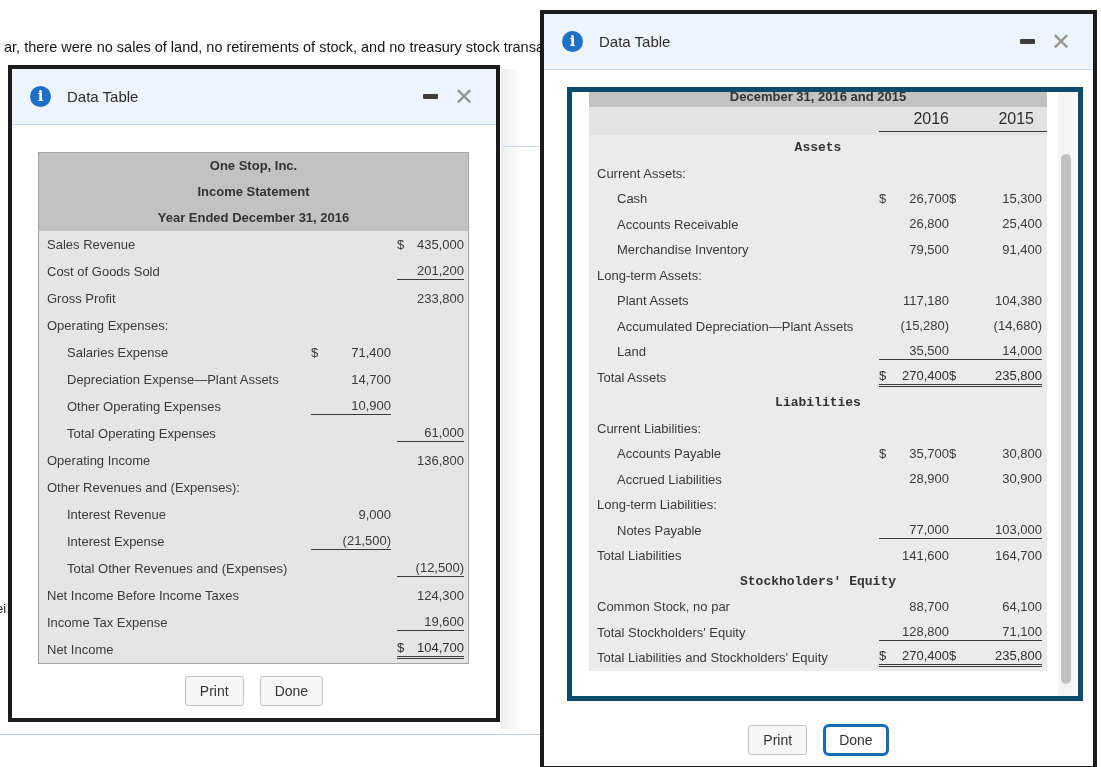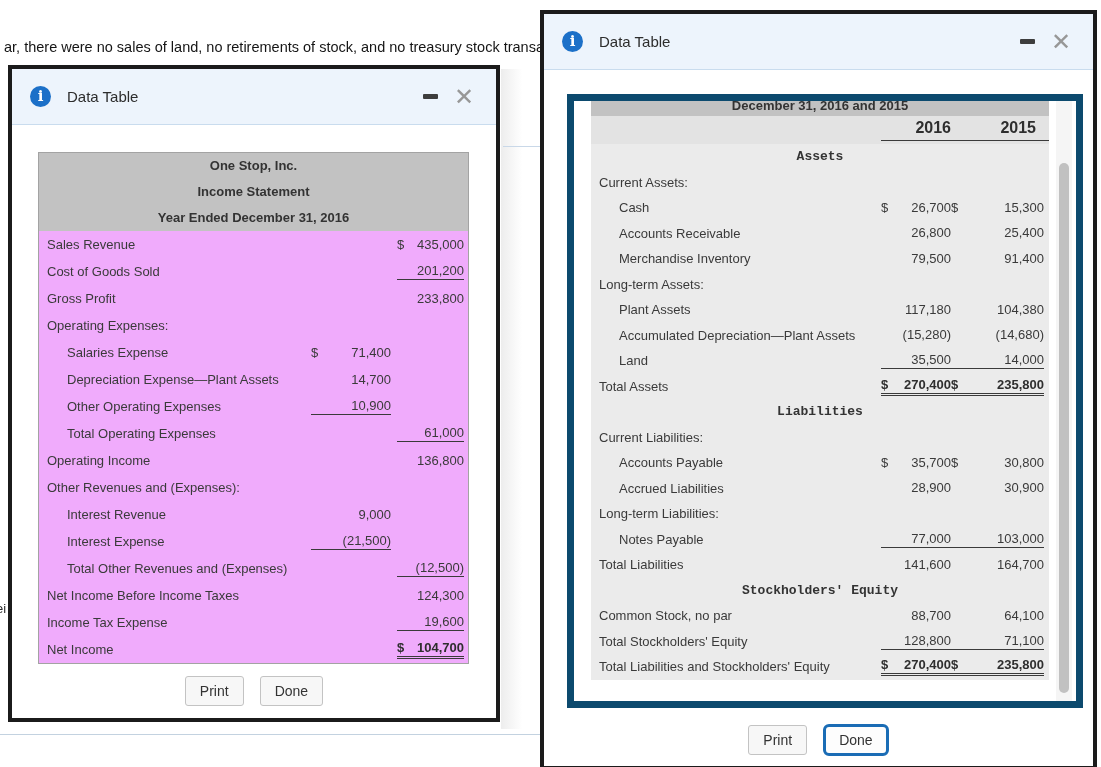--- a/index.html
+++ b/index.html
@@ -36,35 +36,35 @@
   
   .trow{display:flex;align-items:center;font-size:13px;color:#3a3a3a;}
   .trow .lbl{flex:1;padding-left:8px;white-space:nowrap;overflow:hidden;}
   .trow .lbl.ind{padding-left:28px;}
   .center-lbl{width:100%;text-align:center;font-weight:bold;color:#333;font-family:Liberation Mono, monospace;}
   .num{display:flex;align-items:baseline;padding-bottom:1px;}
   .num .val{flex:1;text-align:right;white-space:nowrap;}
   .num .ds{text-align:left;}
   .num.ul{border-bottom:1px solid #3a3a3a;}
   .num.dul{border-bottom:3px double #3a3a3a;}
-  .num.boldnum{font-weight:bold;color:#2e2e2e;}
+  .num.boldnum{font-weight:normal;color:#2e2e2e;}
 
   
   .is-table{position:absolute;left:26px;top:83px;width:429px;border:1px solid #a3a3a3;
-            background:#f0abfc;box-sizing:content-box;}
+            background:#e5e5e5;box-sizing:content-box;}
   .is-head{background:#c2c2c2;}
   .is-head .hline{height:26px;line-height:26px;text-align:center;font-weight:bold;
                   font-size:13px;color:#333;}
   .trow.is{height:27px;}
   .trow.is .num.mid{width:80px;}
   .trow.is .num.rgt{width:67px;margin-left:6px;margin-right:4px;}
 
   
-  .scroll-area{position:absolute;left:23px;top:80px;width:516px;height:614px;
-               border:7px solid #0c4a6e;background:#fff;box-sizing:border-box;overflow:hidden;}
+  .scroll-area{position:absolute;left:23px;top:73px;width:516px;height:614px;
+               border:5px solid #0c4a6e;background:#fff;box-sizing:border-box;overflow:hidden;}
   .bs-table{position:absolute;left:17px;top:0;width:458px;background:#ebebeb;}
   .bs-titleband{height:15px;background:#c2c2c2;overflow:hidden;}
   .bs-titletext{font-size:13px;font-weight:bold;color:#333;text-align:center;
                 line-height:16px;margin-top:-3px;}
   .bs-colhead{display:flex;align-items:center;height:28px;background:#e3e3e3;}
   .bs-colhead .lbl{flex:1;}
   .colgroup{display:flex;border-bottom:1px solid #3a3a3a;padding-bottom:2px;}
   .trow.bs{height:25.5px;}
   .num.c1{width:70px;}
   .num.c2{width:93px;margin-right:5px;}

